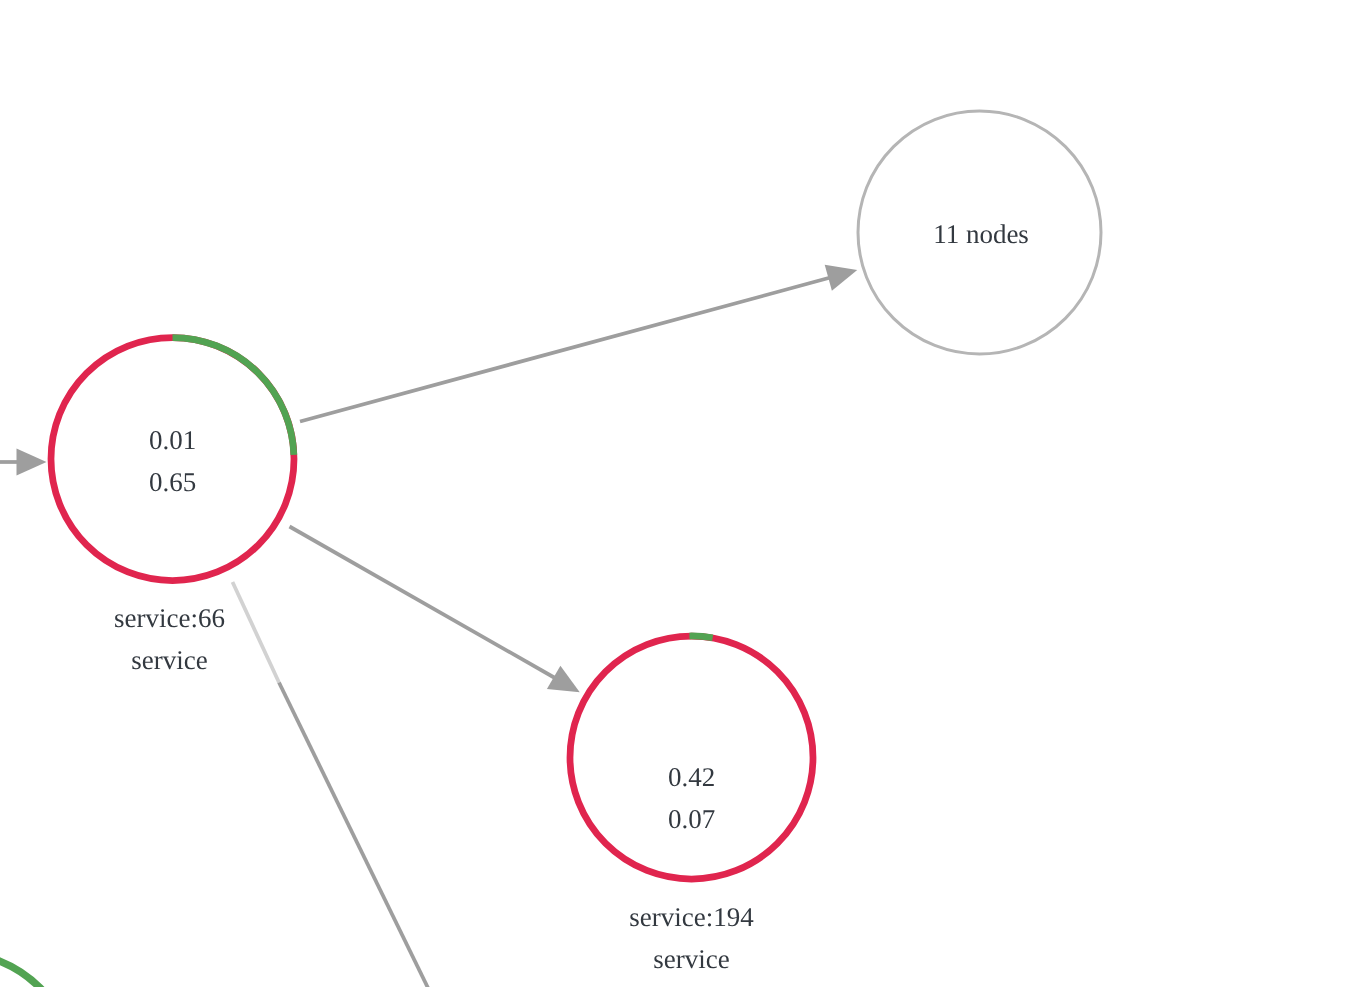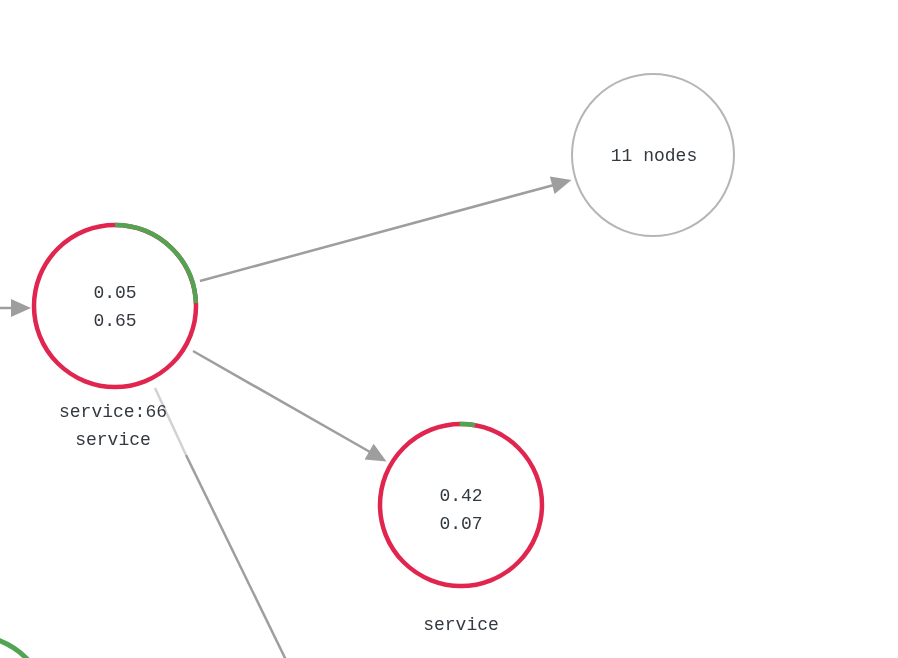--- a/index.html
+++ b/index.html
@@ -2,21 +2,21 @@
 <html><head>
 <meta charset="utf-8">
 <style>
   html, body { margin: 0; padding: 0; background: #ffffff; }
   .canvas {
     position: relative;
     width: 762px;
     height: 658px;
     overflow: hidden;
     background: #ffffff;
-    font-family: Liberation Mono, monospace;
+    font-family: Liberation Serif, serif;
   }
   .canvas svg { position: absolute; left: 0; top: 0; }
 
   .edge-line   { stroke: #9e9e9e; stroke-width: 2.5; fill: none; }
   .edge-light  { stroke: #d2d2d2; stroke-width: 2.5; fill: none; }
   .arrowhead   { fill: #9e9e9e; stroke: none; }
 
   .node-fill   { fill: #ffffff; }
   .ring-red    { stroke: #e0254e; stroke-width: 4.5; }
   .ring-green  { stroke: #52a352; stroke-width: 4.5; fill: none; }
@@ -71,28 +71,29 @@
 
     <g>
       <circle class="node-fill ring-red" cx="461" cy="505" r="81" stroke="#e0254e"></circle>
       <path class="ring-green" d="M 459.6 424.0 A 81 81 0 0 1 475.1 425.2" stroke="#52a352"></path>
     </g>
   </svg>
 
   <div class="txt" style="left:654px; top:156px;">11 nodes</div>
 
   <div class="txt" style="left:115px; top:307px;">
-    <div>0.05</div>
+    <div>0.01</div>
     <div>0.65</div>
   </div>
   <div class="txt node-label" style="left:113px; top:426px;">
     <div>service:66</div>
     <div>service</div>
   </div>
 
-  <div class="txt" style="left:461px; top:510px;">
+  <div class="txt" style="left:461px; top:532px;">
     <div>0.42</div>
     <div>0.07</div>
   </div>
   <div class="txt node-label" style="left:461px; top:625px;">
+    <div>service:194</div>
     <div>service</div>
   </div>
 </div>
 
 </body></html>

